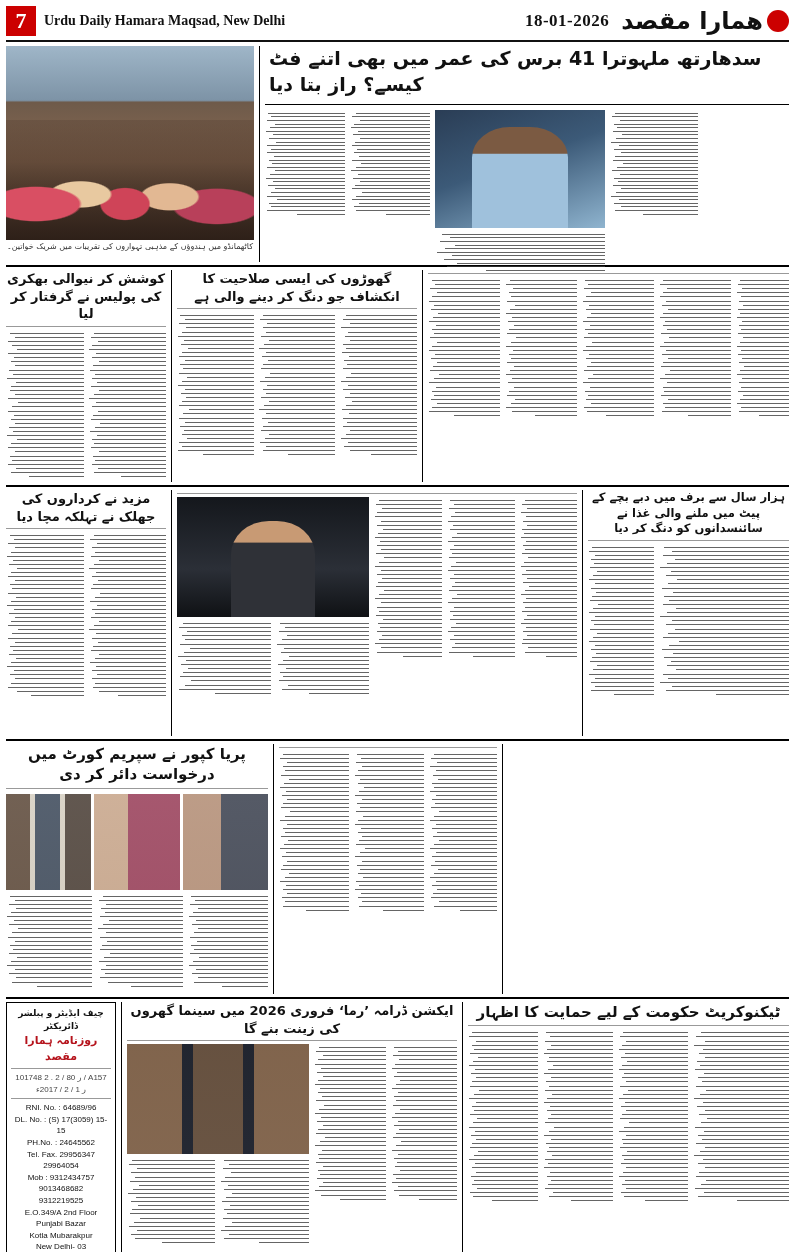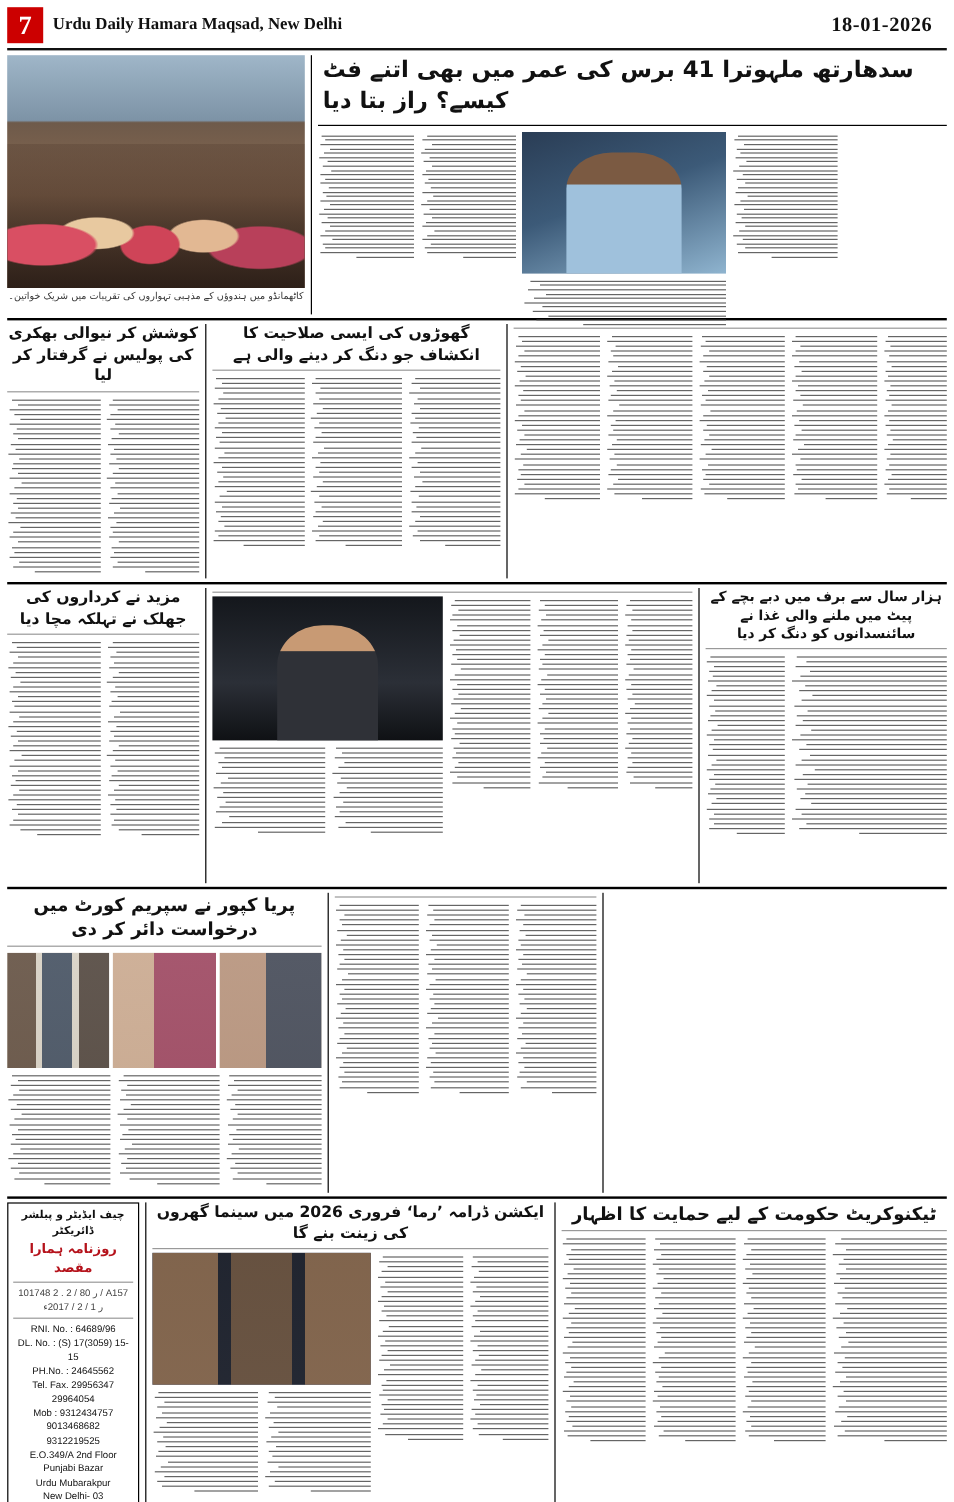--- a/index.html
+++ b/index.html
@@ -78,20 +78,24 @@
 </style>
 </head>
 <body>
 
 <div class="page">
 
   <div class="masthead">
     <div class="pagenum">7</div>
     <div class="paper-name">Urdu Daily Hamara Maqsad, New Delhi</div>
     <div class="date">18-01-2026</div>
+    <div class="logo">
+      <span class="urdu">همارا مقصد</span>
+      <span class="mark"></span>
+    </div>
   </div>
 
   <div class="row" style="margin-top:4px;height:216px;">
 
     <div class="col" style="width:248px;">
       <div class="photo ph1" style="height:194px;">
         <div class="ph-crowd"></div>
       </div>
       <div class="caption">کاٹھمانڈو میں ہندوؤں کے مذہبی تہواروں کی تقریبات میں شریک خواتین۔</div>
     </div>
@@ -1215,21 +1219,21 @@
         <div>RNI. No. : 64689/96</div>
         <div>DL. No. : (S) 17(3059) 15-15</div>
         <div>PH.No. : 24645562</div>
         <div>Tel. Fax. 29956347</div>
         <div>29964054</div>
         <div>Mob : 9312434757</div>
         <div>9013468682</div>
         <div>9312219525</div>
         <div>E.O.349/A 2nd Floor</div>
         <div>Punjabi Bazar</div>
-        <div>Urdu  Mubarakpur</div>
+        <div>Kotla  Mubarakpur</div>
         <div>New Delhi- 03</div>
 
       </div>
     </div>
     <div class="vsep"></div>
 
     <div class="col" style="width:330px;">
       <div class="urdu-head h-md">ایکشن ڈرامہ ’رما‘ فروری 2026 میں سینما گھروں کی زینت بنے گا</div>
       <div class="rule thin"></div>
       <div class="row" style="flex:1;">

